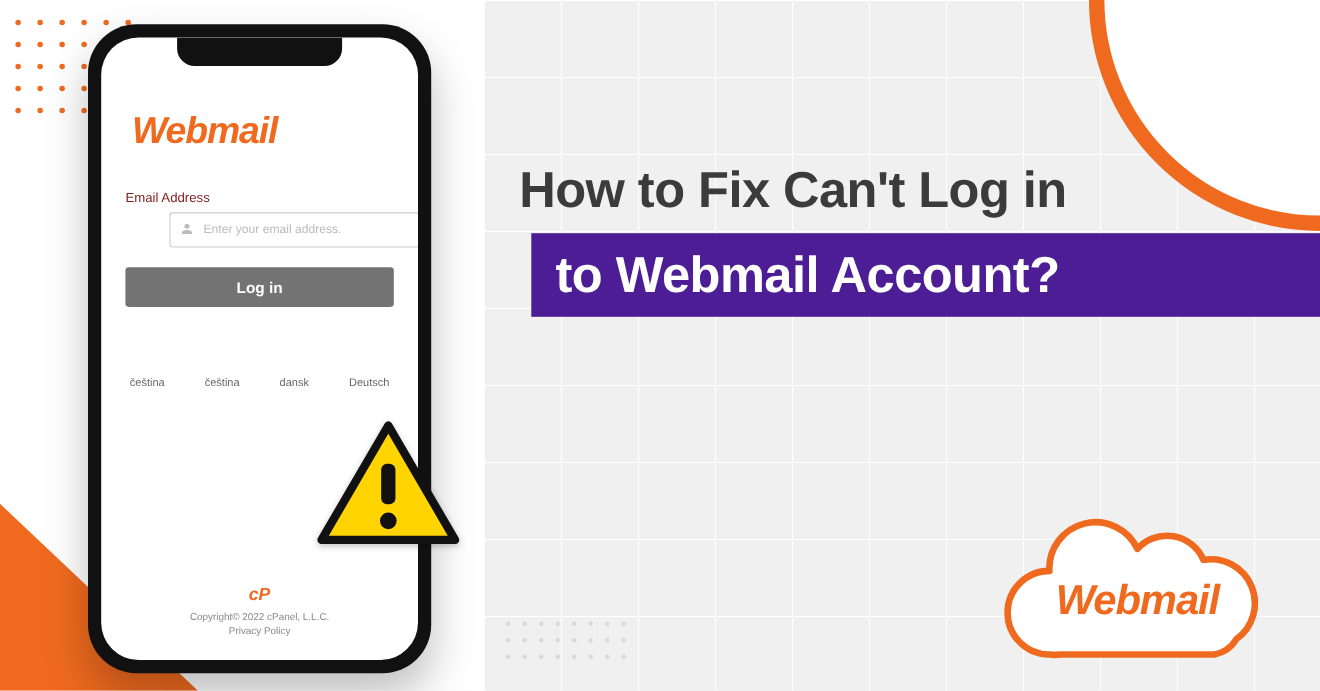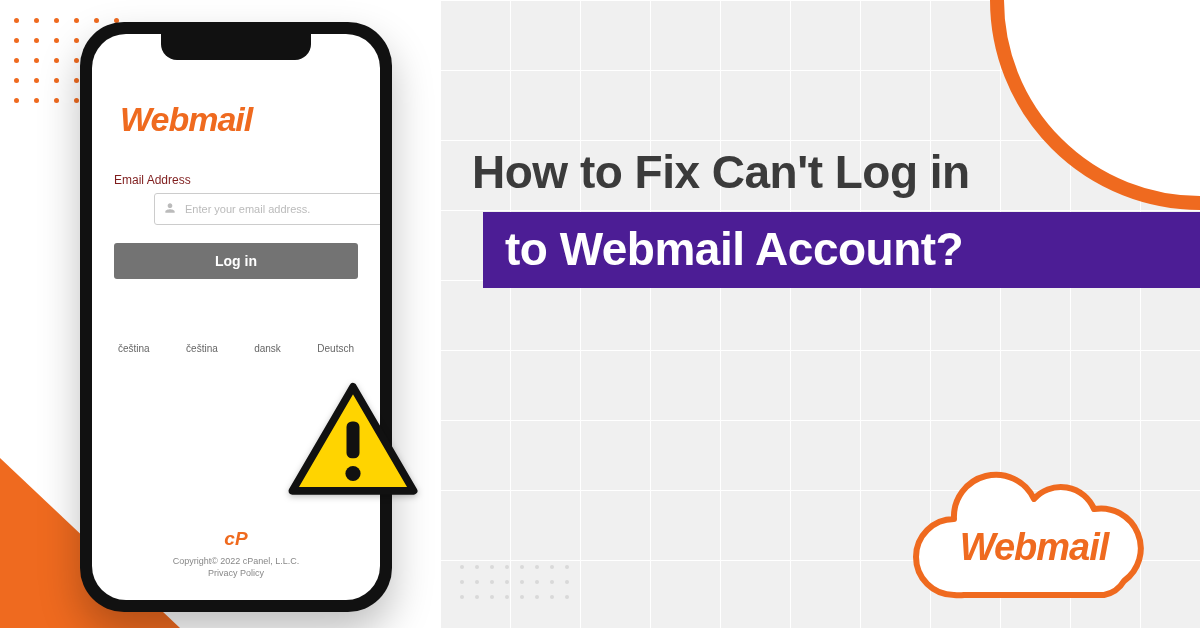--- a/index.html
+++ b/index.html
@@ -136,21 +136,21 @@
   }
 
   .footer {
     margin-top:auto;
     text-align:center;
     font-size:9px; color:#888;
     line-height:1.4;
     padding-bottom:4px;
   }
   .footer .cp {
-    color:#ef6a1f; font-weight:bold; font-style:italic; font-size:19px;
+    color:#ef6a1f; font-weight:bold; font-style:italic; font-size:16px;
     display:block; margin-bottom:2px;
   }
 
   
   .warn {
     position:absolute;
     left:288px; top:382px;
     width:130px; height:118px;
   }
   .warn svg { width:100%; height:100%; filter:drop-shadow(0 2px 3px rgba(0,0,0,.25)); }

